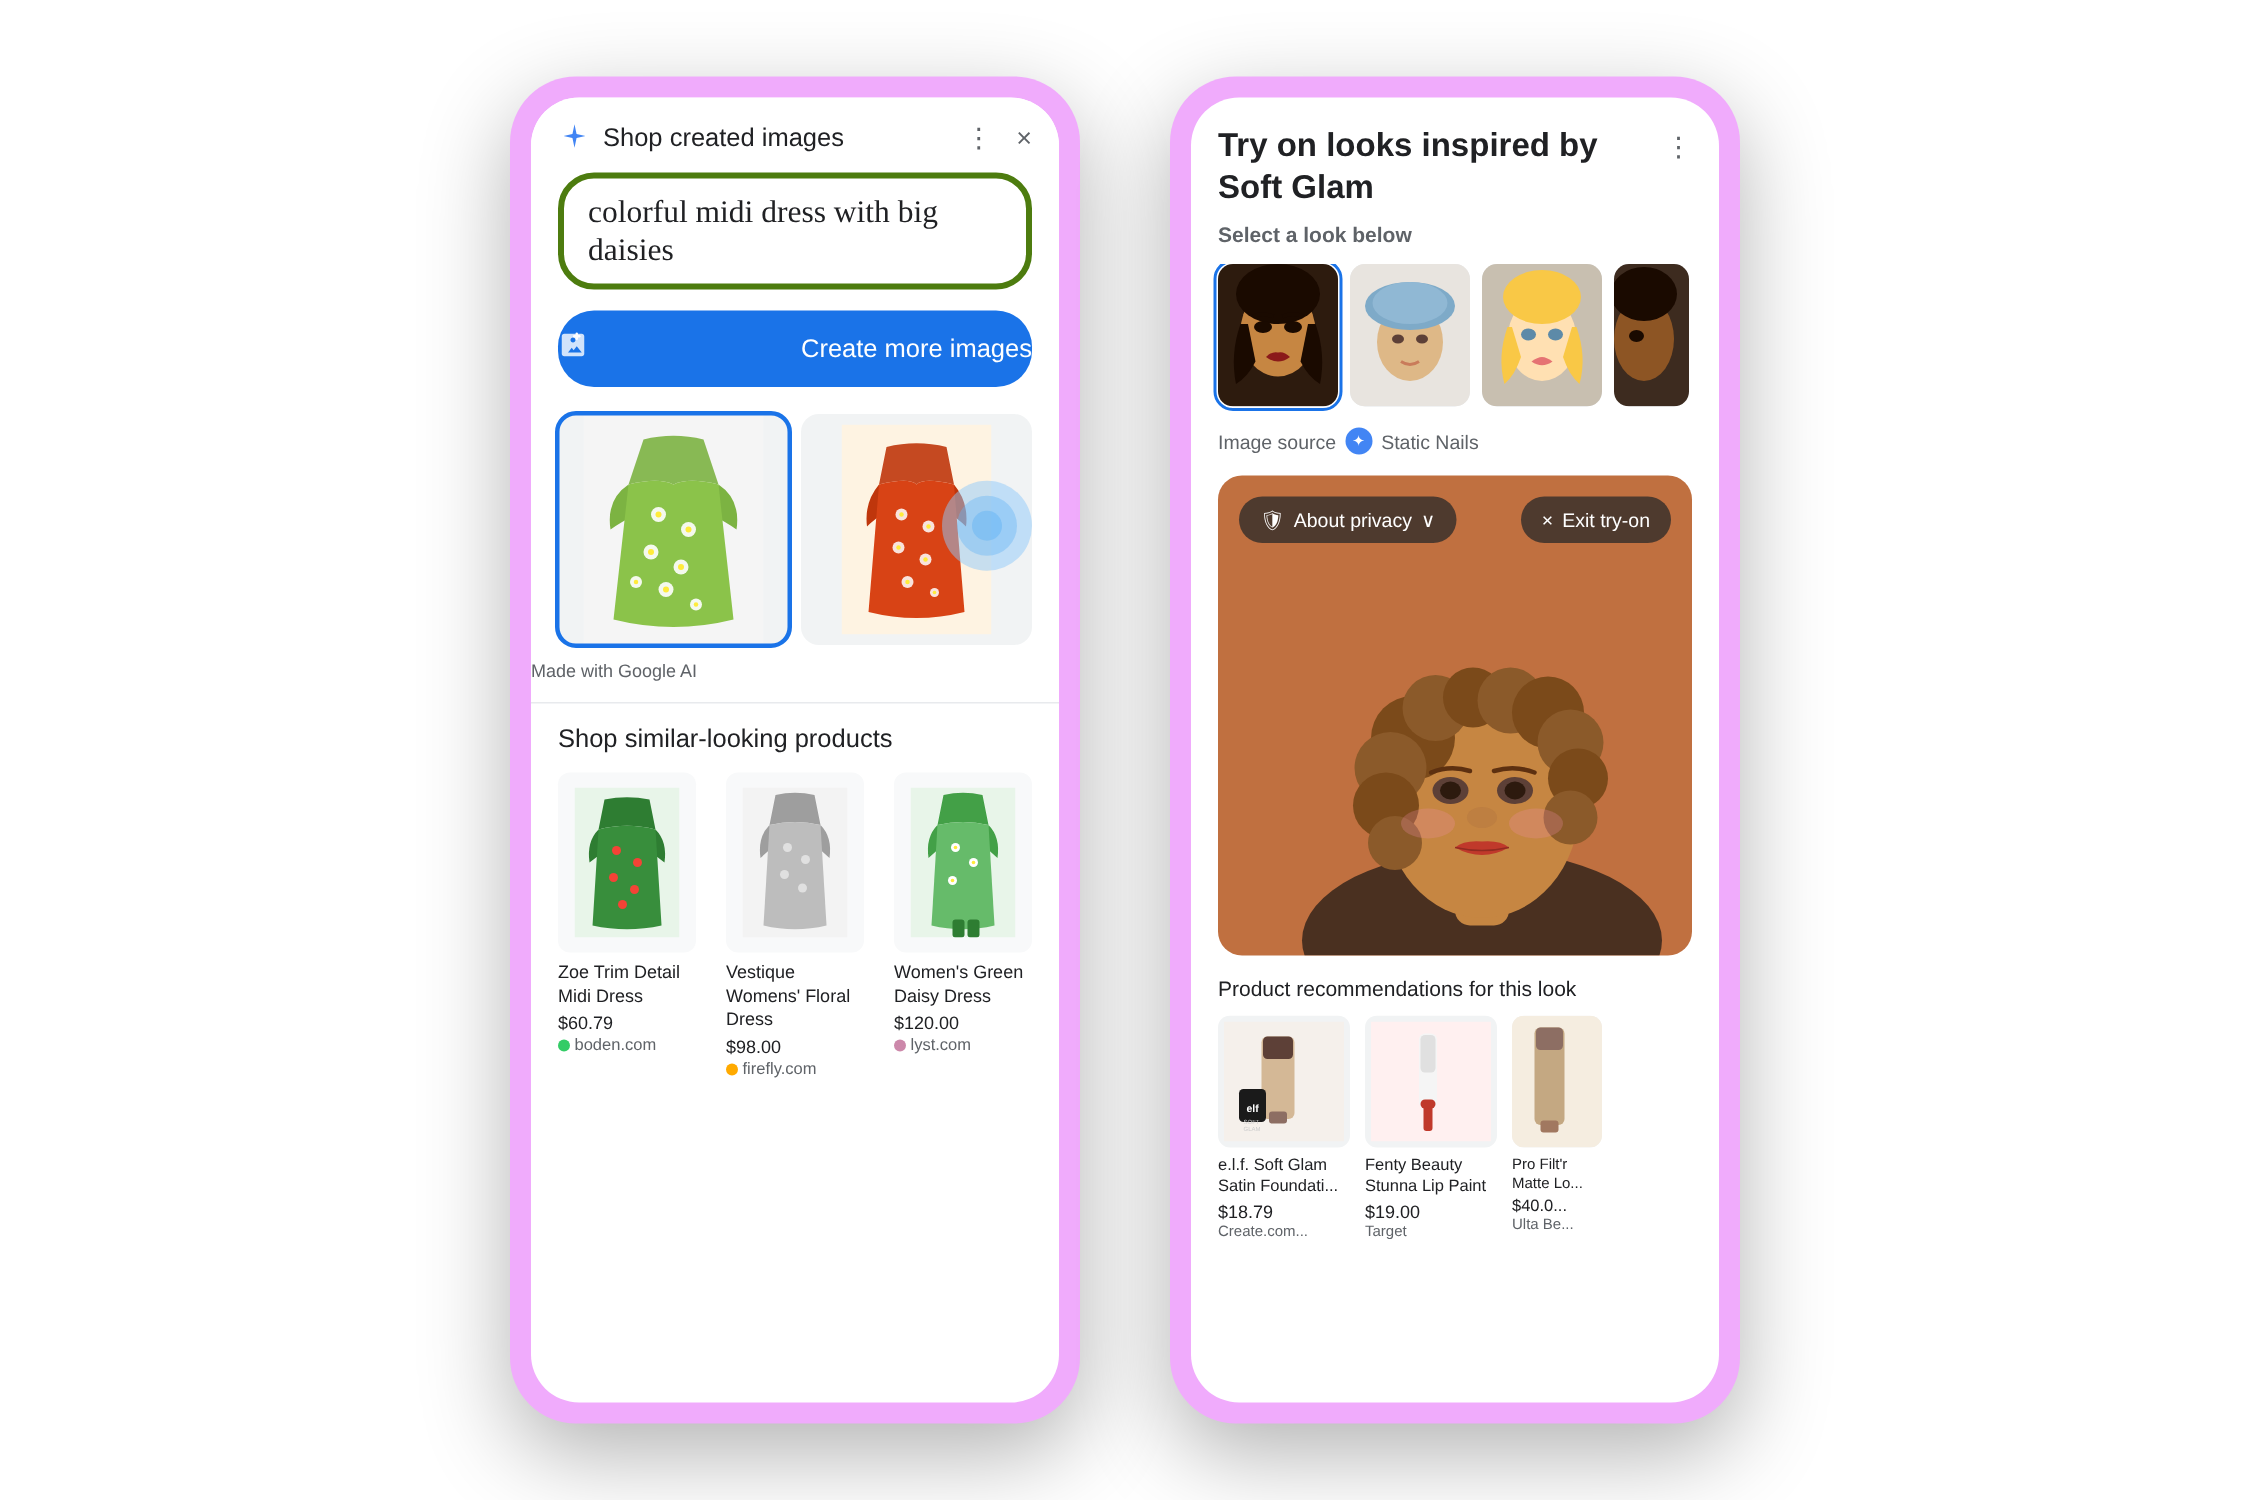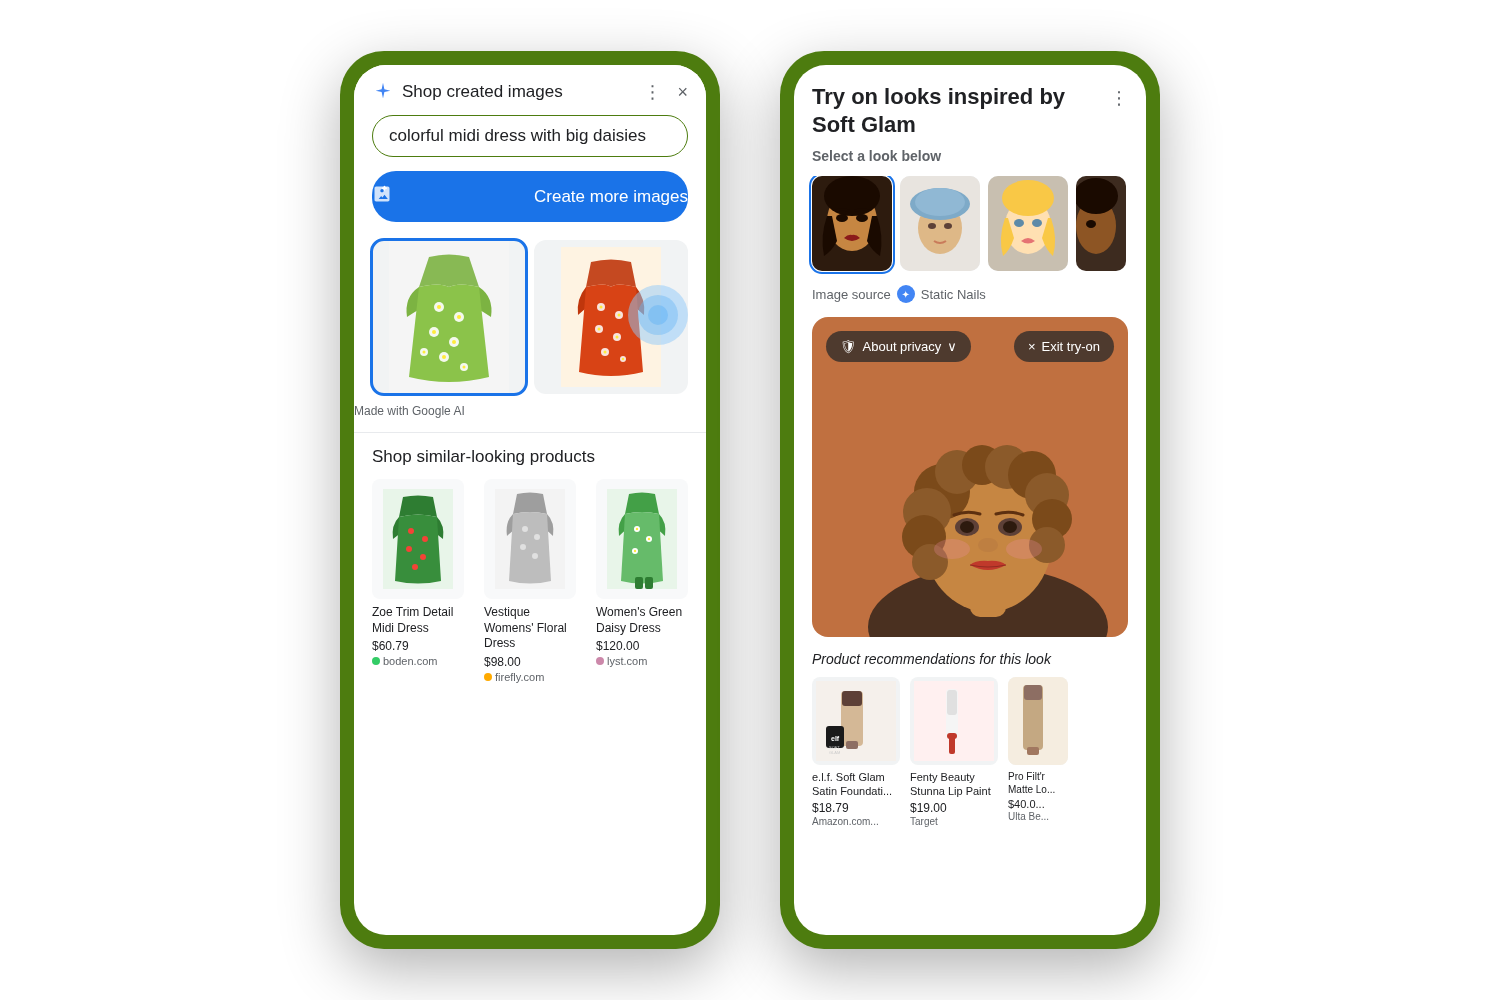--- a/index.html
+++ b/index.html
@@ -15,21 +15,21 @@
     }
     .phones-container {
       display: flex;
       gap: 60px;
       align-items: flex-start;
       padding: 20px;
     }
 
     
     .phone {
-      background: #4d7c0f;
+      background: #f0abfc;
       border-radius: 44px;
       padding: 14px;
       box-shadow: 0 20px 60px rgba(0,0,0,0.3);
       width: 380px;
     }
     .phone-screen {
       background: #ffffff;
       border-radius: 32px;
       overflow: hidden;
       height: 870px;
@@ -64,27 +64,28 @@
       align-items: center;
     }
     .icon-dots, .icon-x {
       font-size: 18px;
       color: #5f6368;
       cursor: pointer;
     }
 
     .p1-search-bar {
       margin: 0 18px 14px;
-      border: 1px solid #4d7c0f;
+      border: 4px solid #4d7c0f;
       border-radius: 24px;
       padding: 10px 16px;
-      font-size: 17px;
+      font-size: 21px;
       color: #202124;
       background: #fff;
       width: calc(100% - 36px);
+      font-family: Liberation Serif, serif;
     }
 
     .p1-create-btn {
       margin: 0 18px 18px;
       background: #1a73e8;
       color: #fff;
       border: none;
       border-radius: 24px;
       padding: 13px 0;
       width: calc(100% - 36px);
@@ -288,21 +289,20 @@
       display: flex;
       align-items: center;
       gap: 6px;
       cursor: pointer;
     }
 
     .p2-rec-title {
       font-size: 14px;
       color: #202124;
       padding: 0 18px 10px;
-      font-style: italic;
     }
     .p2-products-row {
       display: flex;
       gap: 10px;
       padding: 0 18px;
       overflow: hidden;
     }
     .p2-product-card {
       width: 88px;
       flex-shrink: 0;
@@ -666,21 +666,21 @@
               <rect x="30" y="60" width="12" height="8" fill="#8d6e63" rx="2"></rect>
 
               <rect x="10" y="45" width="18" height="22" fill="#1a1a1a" rx="3"></rect>
               <text x="15" y="60" font-size="7" fill="white" font-weight="bold">elf</text>
               <text x="13" y="68" font-size="4" fill="#ccc">SOFT</text>
               <text x="13" y="73" font-size="4" fill="#ccc">GLAM</text>
             </svg>
           </div>
           <div class="p2-product-name">e.l.f. Soft Glam Satin Foundati...</div>
           <div class="p2-product-price">$18.79</div>
-          <div class="p2-product-store">Amazon.com...</div>
+          <div class="p2-product-store">Create.com...</div>
         </div>
 
 
         <div class="p2-product-card">
           <div class="p2-product-img">
             <svg width="80" height="80" viewBox="0 0 80 80">
               <rect width="80" height="80" fill="#fff0f0"></rect>
 
               <rect x="32" y="8" width="12" height="50" fill="#f5f5f5" rx="4"></rect>
               <rect x="33" y="9" width="10" height="25" fill="#e0e0e0" rx="3"></rect>

